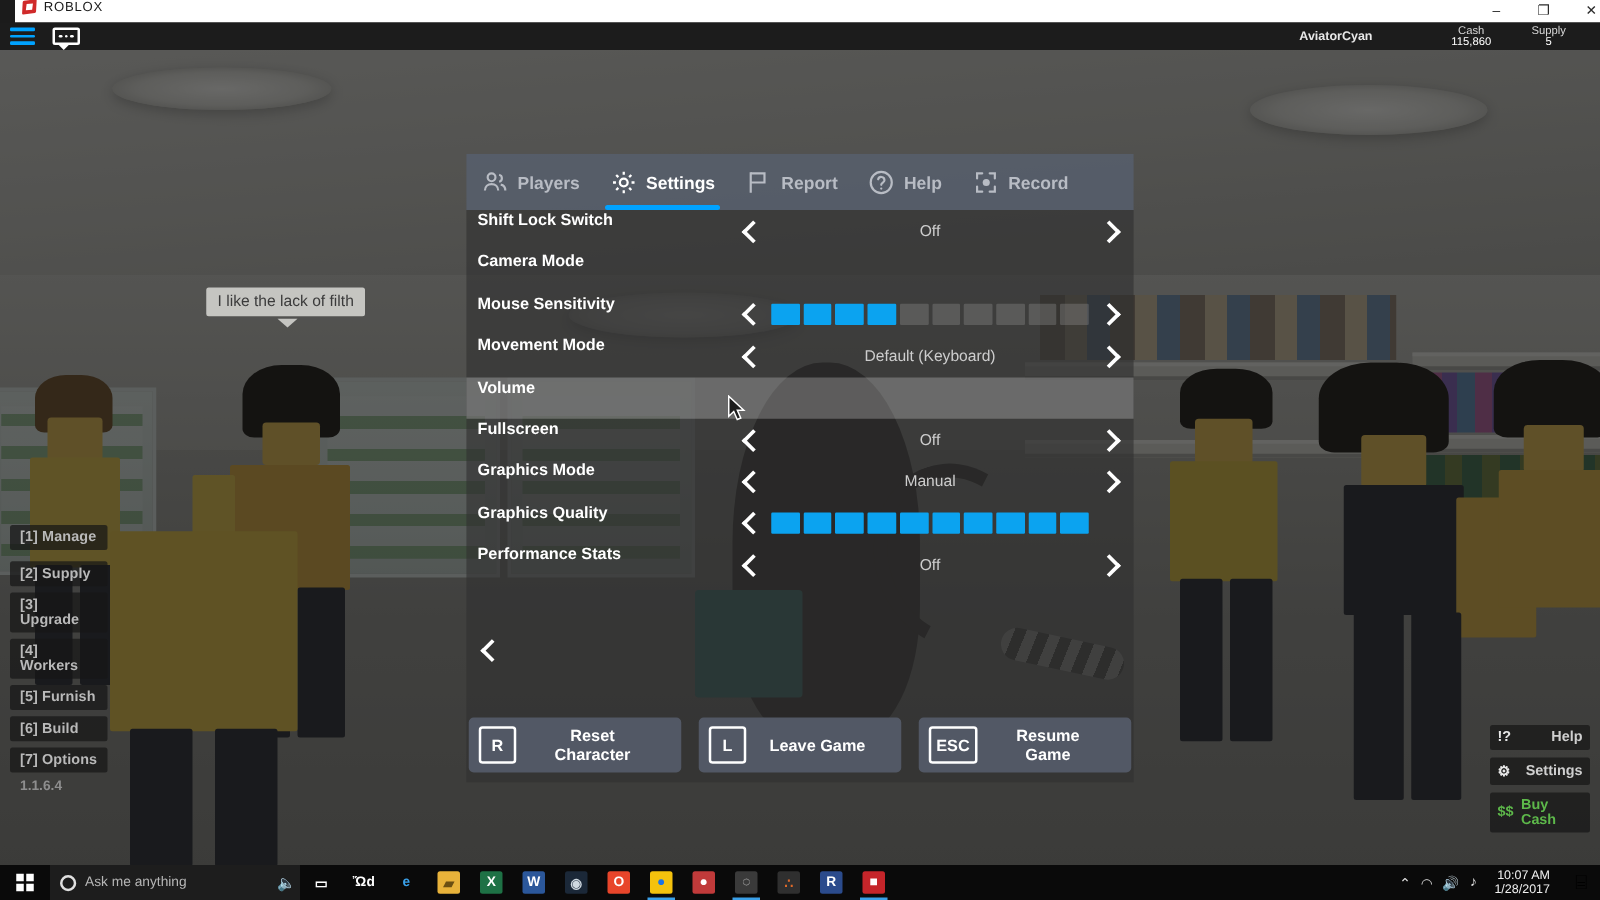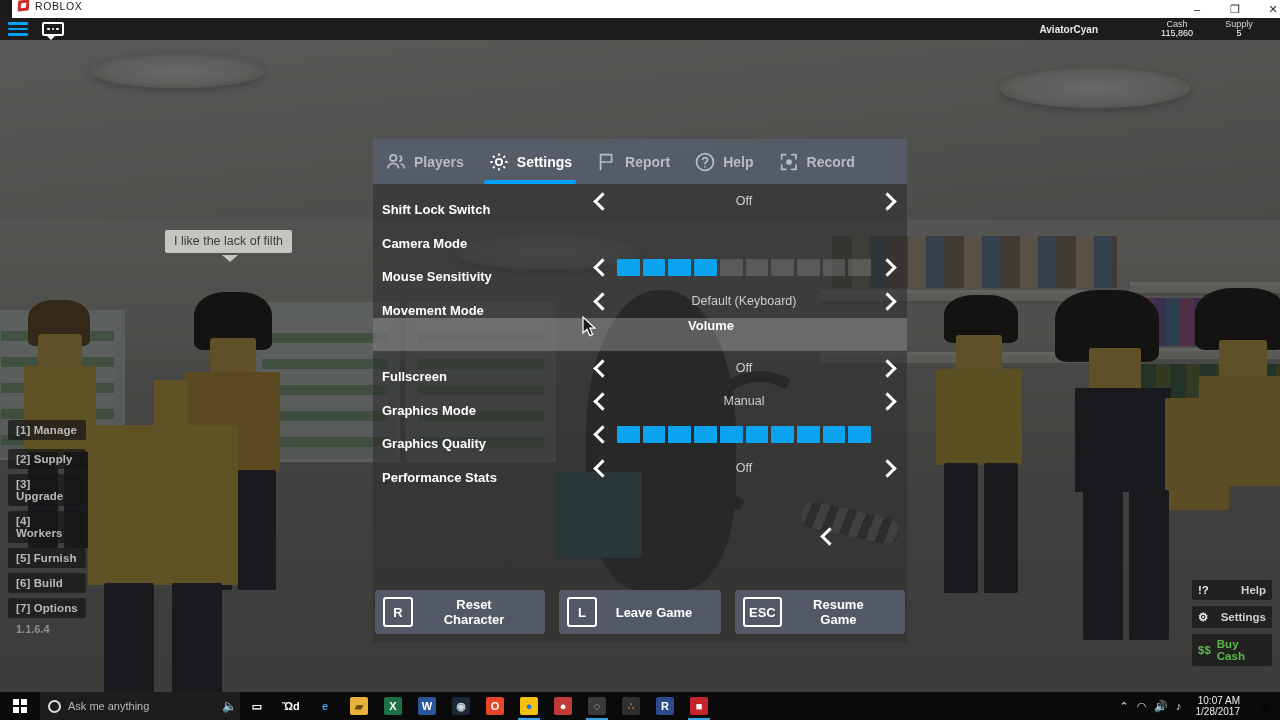--- a/index.html
+++ b/index.html
@@ -150,21 +150,21 @@
     background:rgba(22,22,22,.72); border-radius:2px;
     font-size:11.5px; font-weight:bold; color:#cfcfcf;
     padding:4px 6px; margin-bottom:6px; display:flex; align-items:center; gap:6px;
   }
   .rm-key { color:#e8e8e8; }
   .rm-label { margin-left:auto; }
   .rm-cash { color:#5db84a; }
 
   
   #panel {
-    position:absolute; left:373px; top:139px; width:534px; height:503px;
+    position:absolute; left:373px; top:123px; width:534px; height:503px;
     z-index:20; overflow:hidden;
   }
   #panel-body {
     position:absolute; left:0; top:45px; width:534px; height:458px;
     background:rgba(48,48,48,.62);
   }
   #tabbar {
     position:absolute; left:0; top:0; width:534px; height:45px;
     background:rgba(86,94,107,.93);
     display:flex; align-items:center;
@@ -175,21 +175,21 @@
   }
   .tab.active { color:#ffffff; }
   .tab.active::after{
     content:""; position:absolute; left:8px; right:8px; bottom:0; height:4px;
     background:#00a2ff; border-radius:2px;
   }
   .tab-icon { width:22px; height:22px; position:relative; flex:0 0 22px; }
 
   .rows { position:absolute; left:0; top:45px; width:534px; }
   .row {
-    position:relative; height:33.4px; display:flex; align-items:flex-end;
+    position:relative; height:33.4px; display:flex; align-items:flex-start;
     padding-left:9px; padding-right:10px;
   }
   .row.highlight { background:rgba(215,215,215,.30);flex-direction:column; }
   .row-label {
     color:#ffffff; font-size:13px; font-weight:bold; width:209px; flex:0 0 209px;
   }
   .row-ctrl { flex:1; display:flex; align-items:center; height:100%; }
   .chev {
     width:18px; height:18px; position:relative; flex:0 0 18px;
   }

